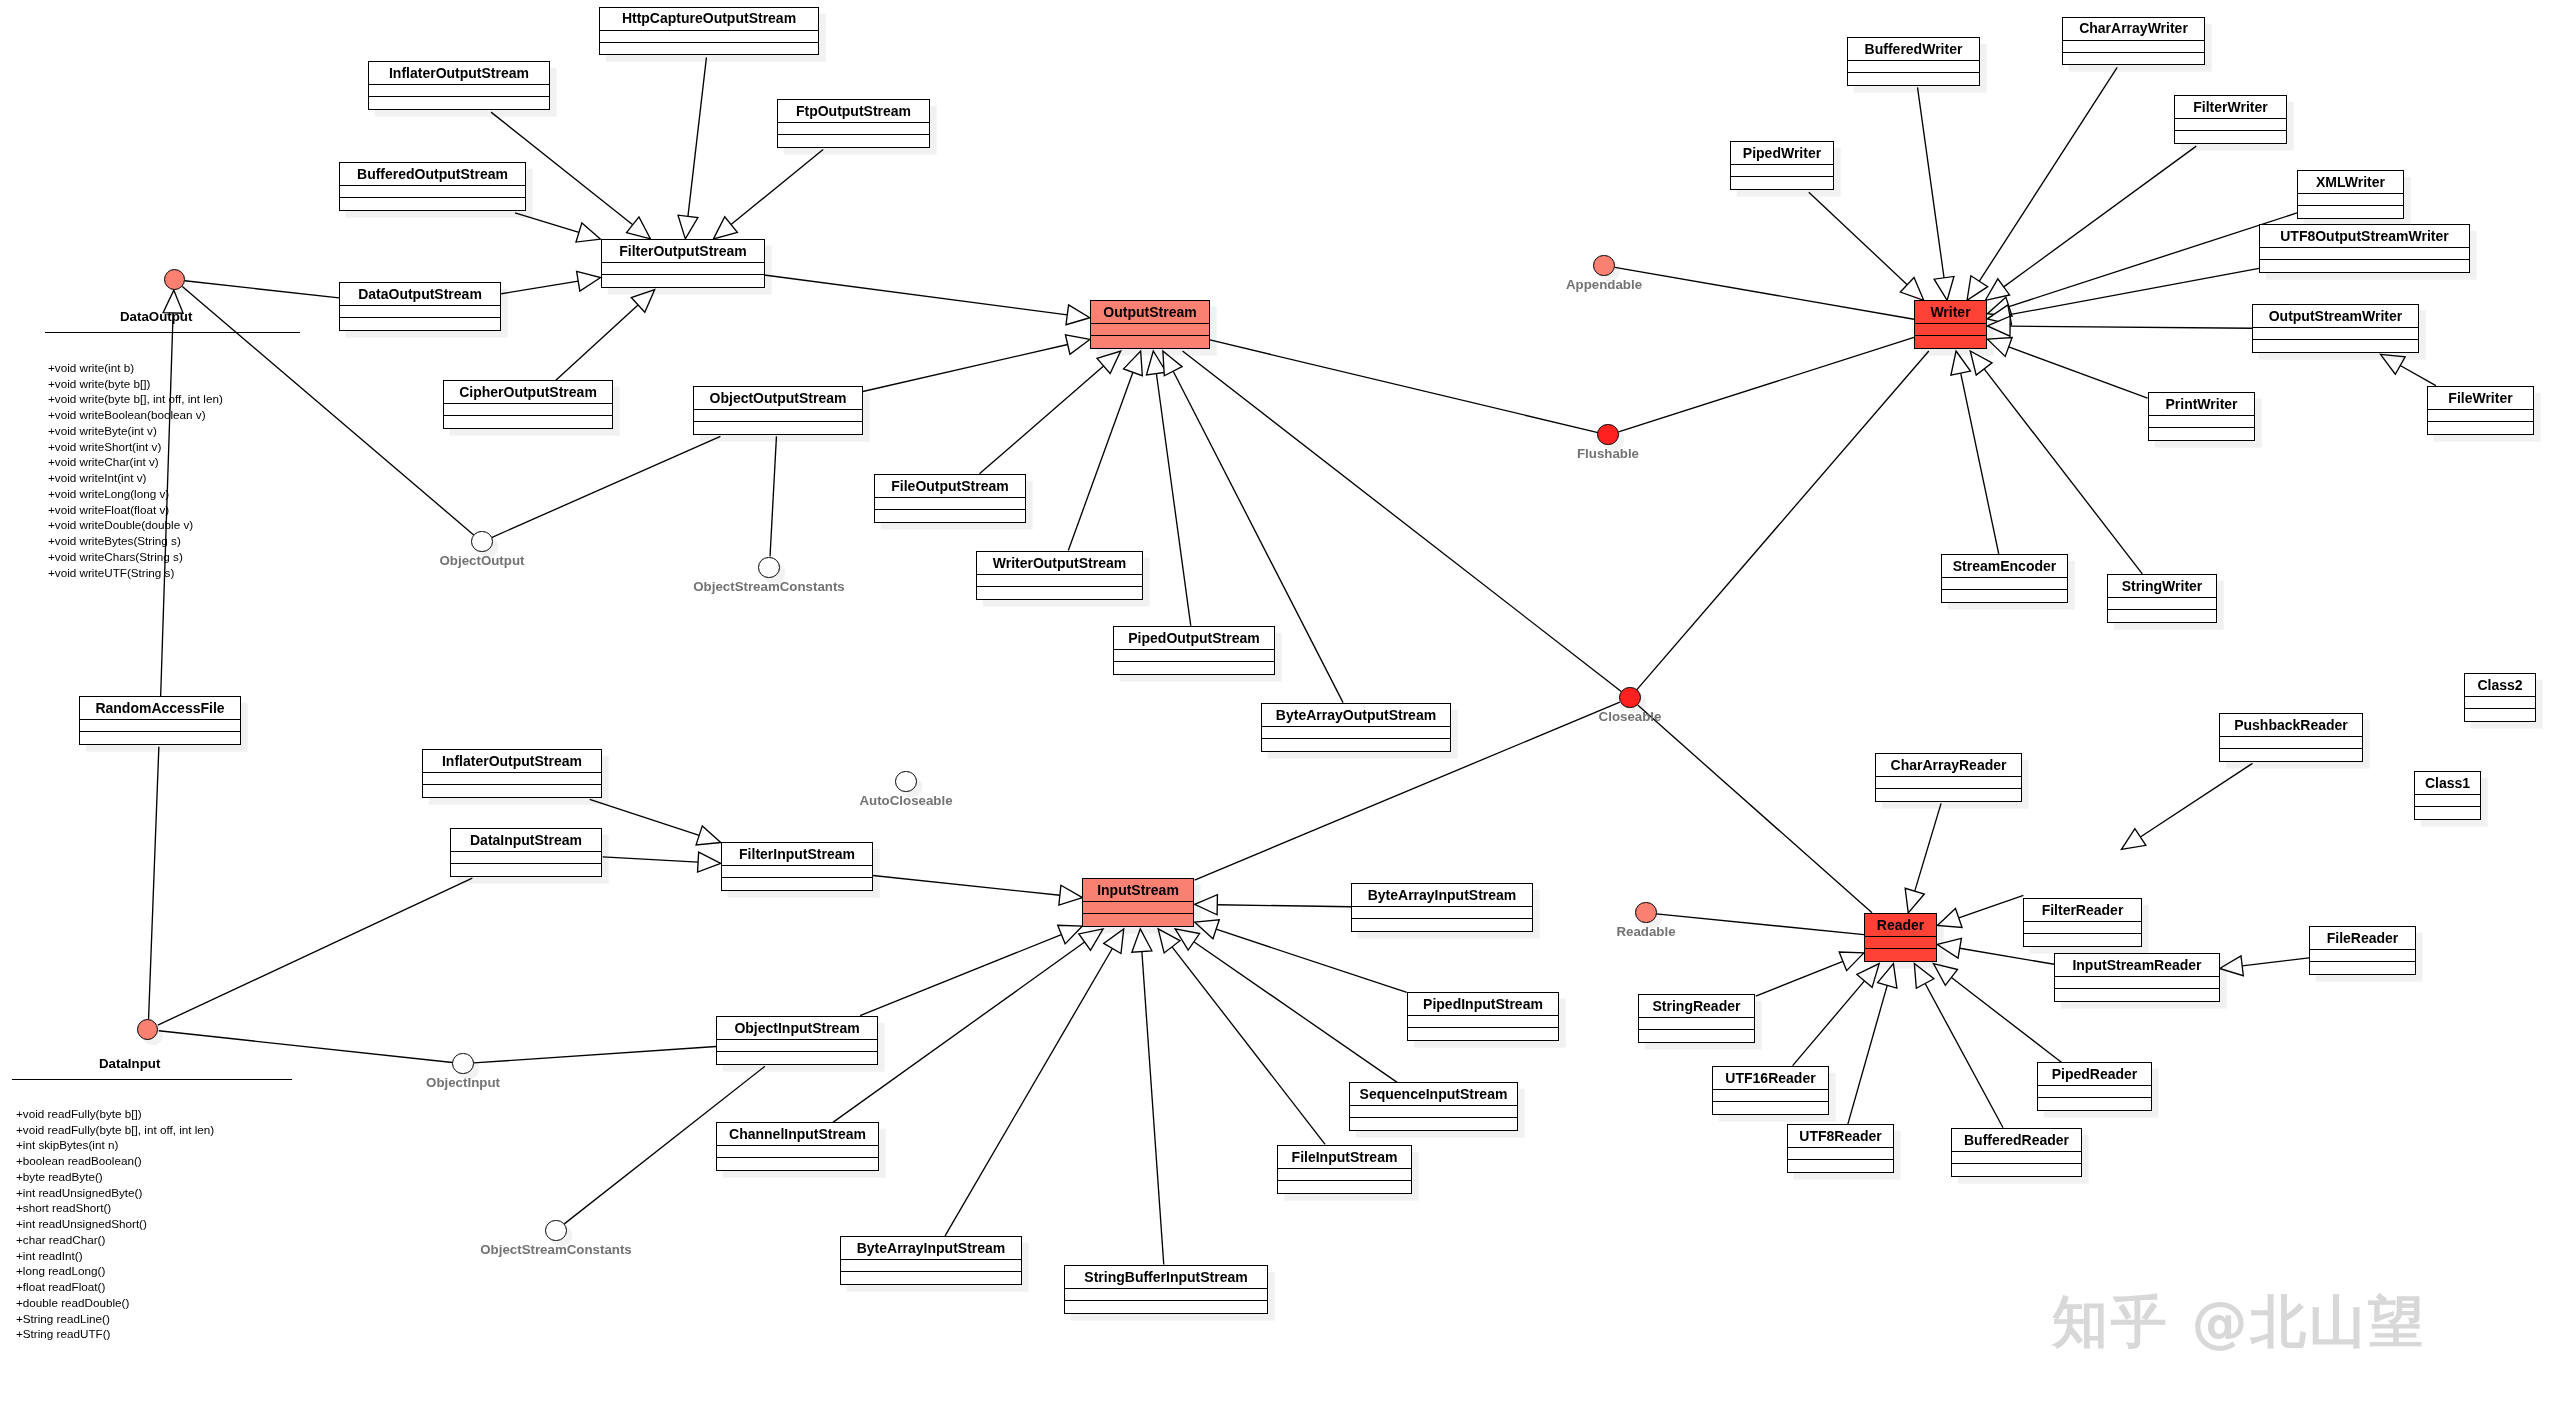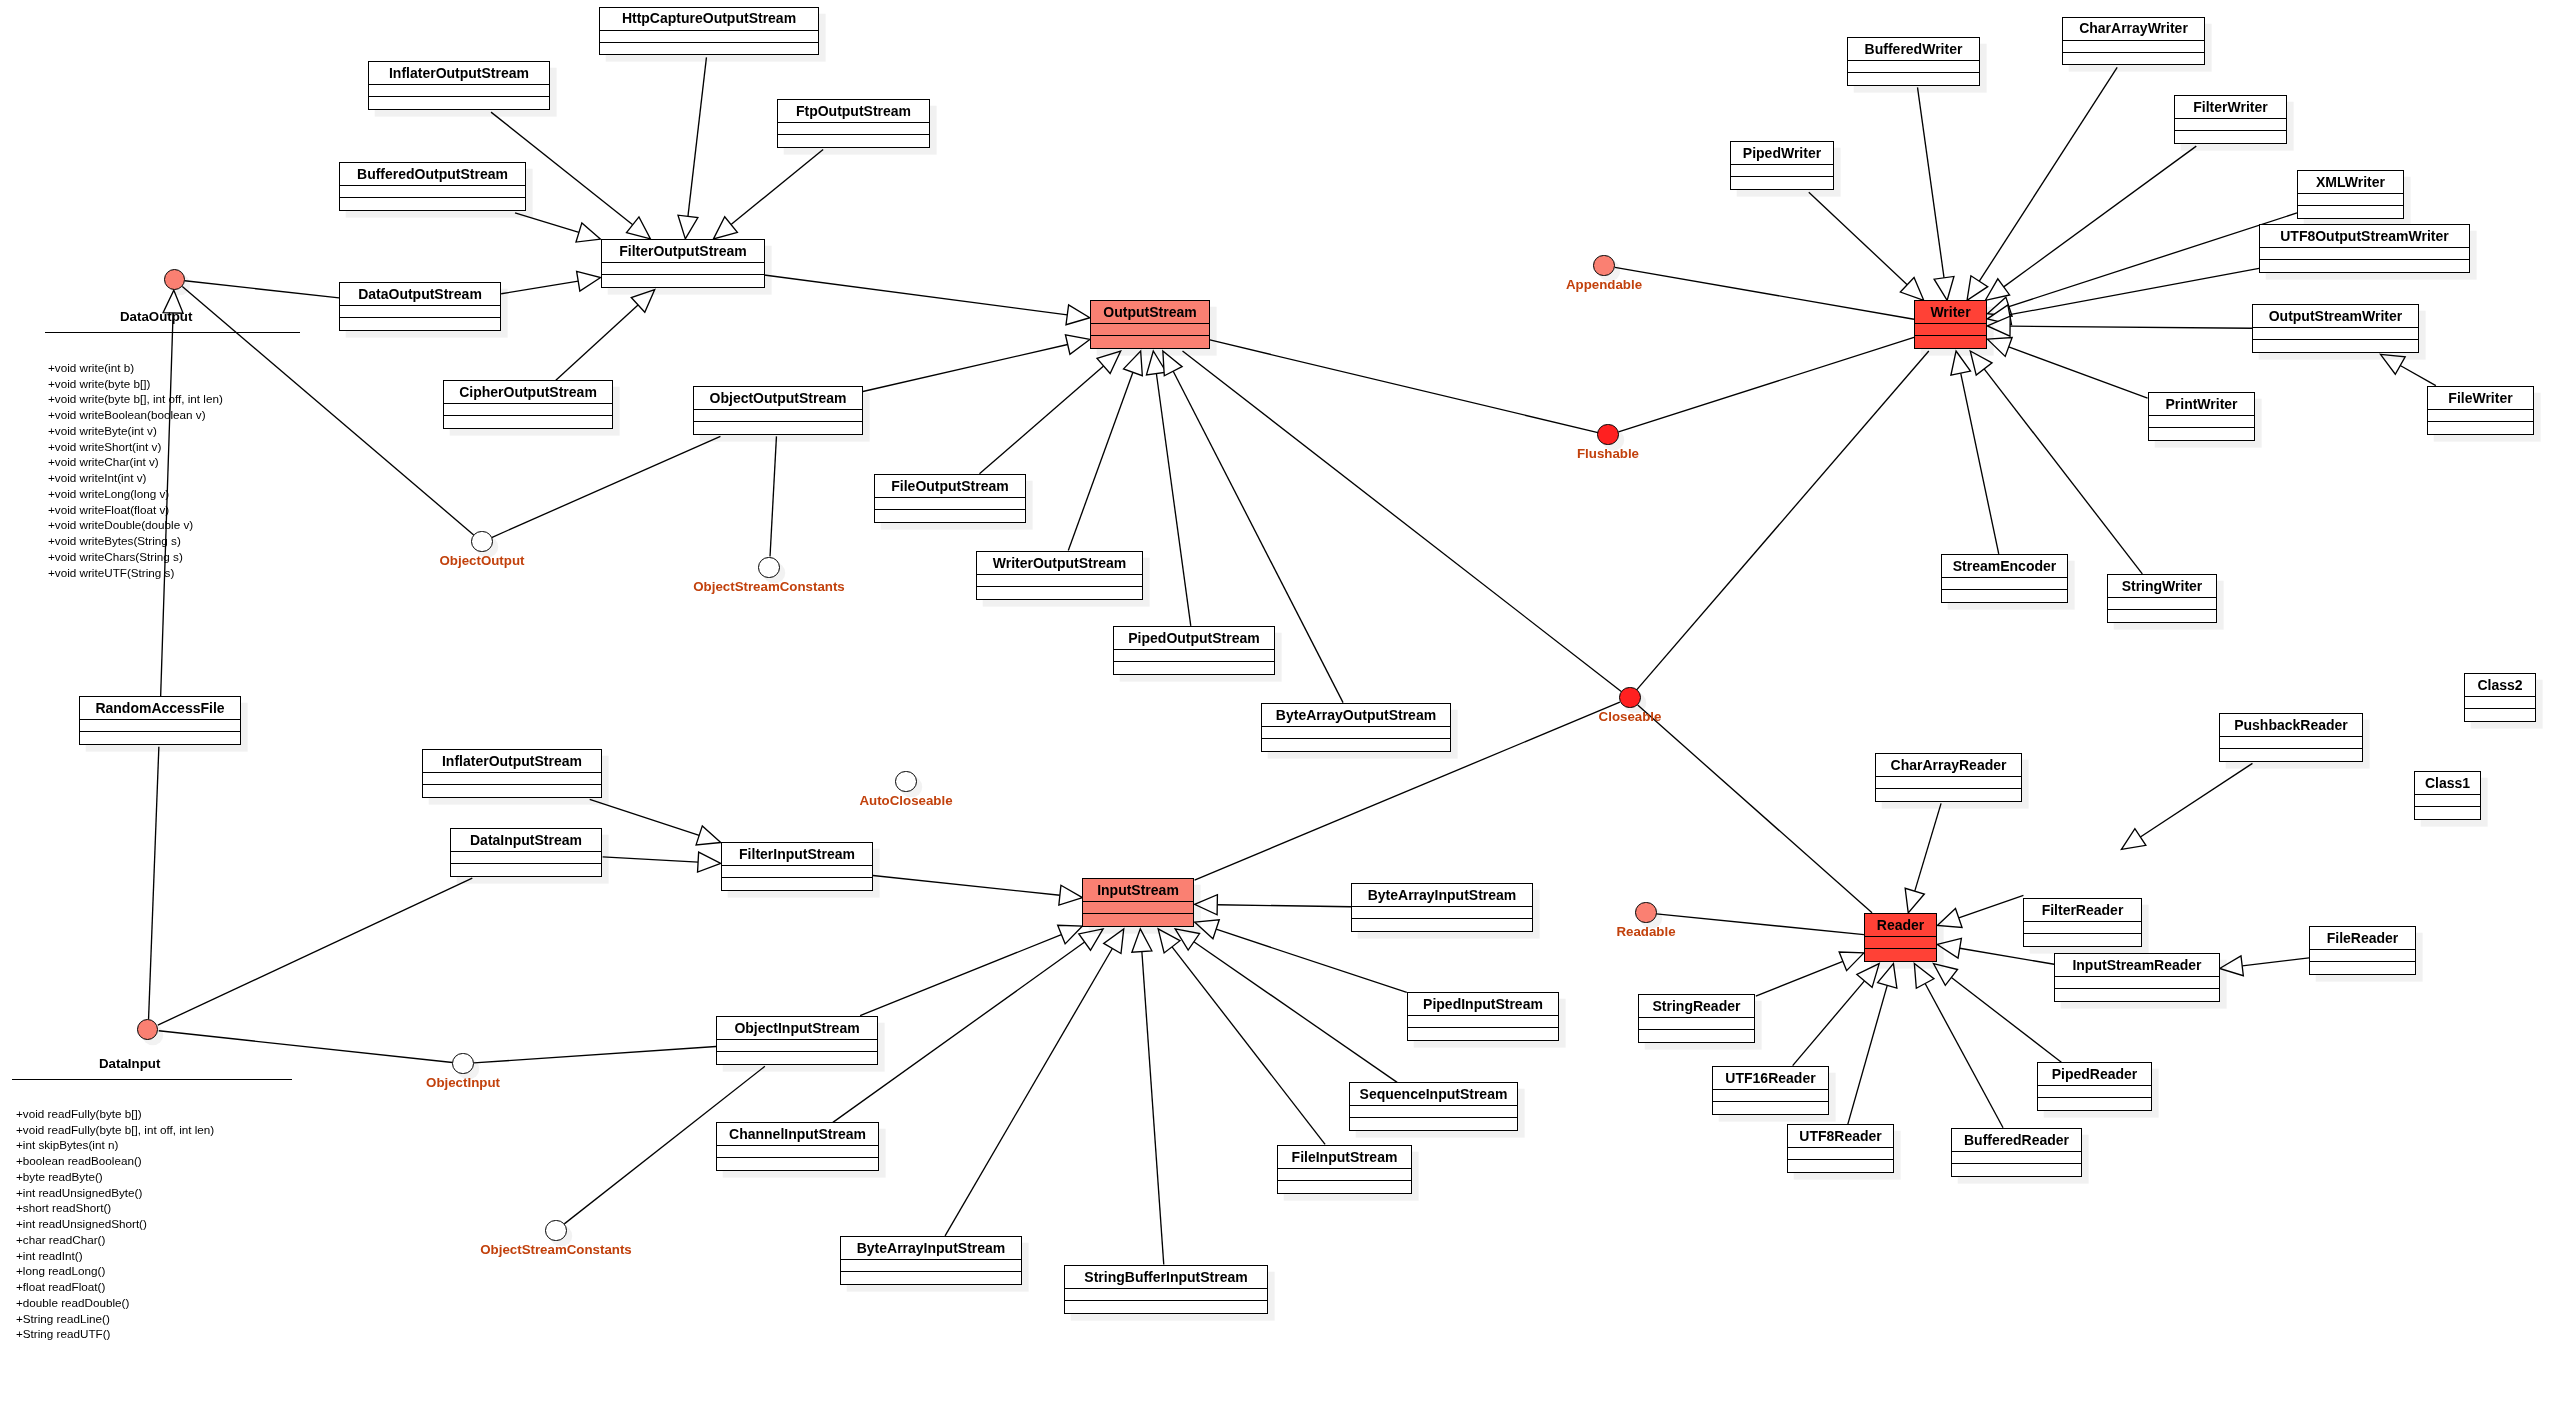--- a/index.html
+++ b/index.html
@@ -70,21 +70,21 @@
     margin: 0 auto;
     box-shadow: 5.3px 5.3px 0 0 rgba(0,0,0,0.05);
     box-sizing: border-box;
   }
   .uml-iface .ball.fill-light { background: #FA8072; }
   .uml-iface .ball.fill-strong { background: #FF2020; }
   .uml-iface .ball.fill-none   { background: #ffffff; }
   .uml-iface .iface-label {
     font-weight: bold;
     font-size: 13.3px;
-    color: #c2410c;
+    color: #737373;
     white-space: nowrap;
     margin-top: 2px;
     line-height: 1.1;
   }
   
   .uml-detail {
     position: absolute;
     z-index: 6;
   }
   .uml-detail .d-ball {
@@ -359,20 +359,21 @@
       <g>
         <line x1="508" y1="446.48168249660785" x2="276.90187645046313" y2="420.7692725494409" stroke="#000" stroke-width="2"></line>
       </g>
       <g>
         <line x1="707.6943396226416" y1="1316" x2="236.49500917920528" y2="1536.2254366270029" stroke="#000" stroke-width="2"></line>
       </g>
       <g>
         <line x1="238.06060606060606" y1="1119" x2="222.60562628472087" y2="1527.0114660833692" stroke="#000" stroke-width="2"></line>
       </g>
     </svg>
+  <div id="watermark" style="left: 2052px; top: 1285px;">知乎 @北山望</div>
 <div class="uml-class" style="left: 599px; top: 6.7px; width: 220px;">
       <div class="cls-name">HttpCaptureOutputStream</div>
       <div class="cls-attrs"></div>
       <div class="cls-ops"></div>
     </div>
     <div class="uml-class" style="left: 368px; top: 61px; width: 182px;">
       <div class="cls-name">InflaterOutputStream</div>
       <div class="cls-attrs"></div>
       <div class="cls-ops"></div>
     </div>

